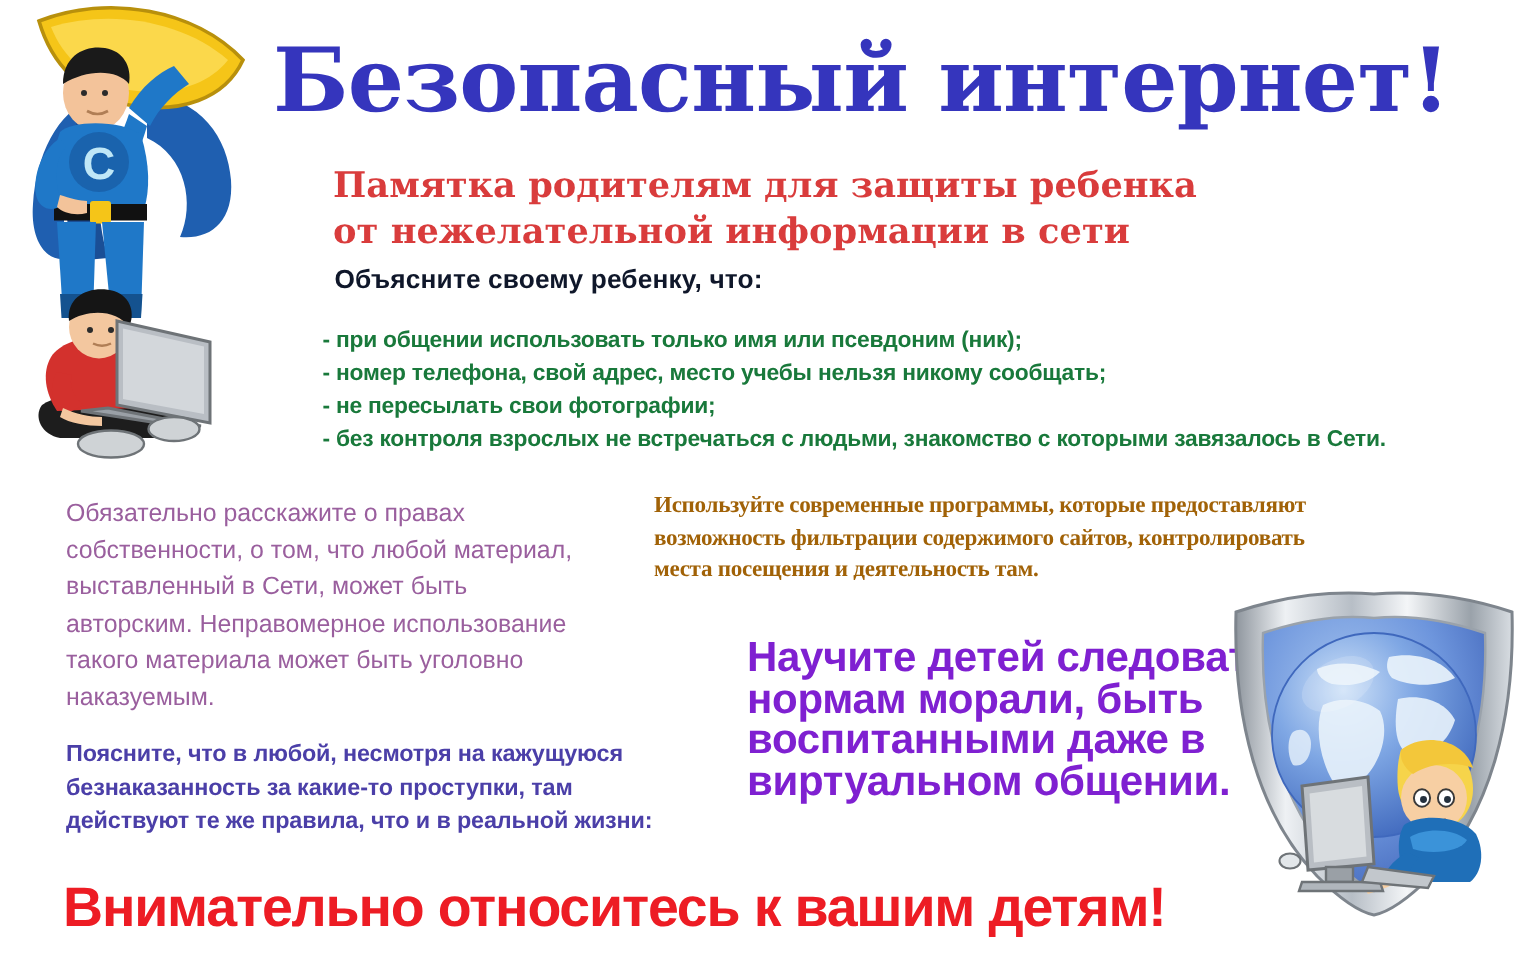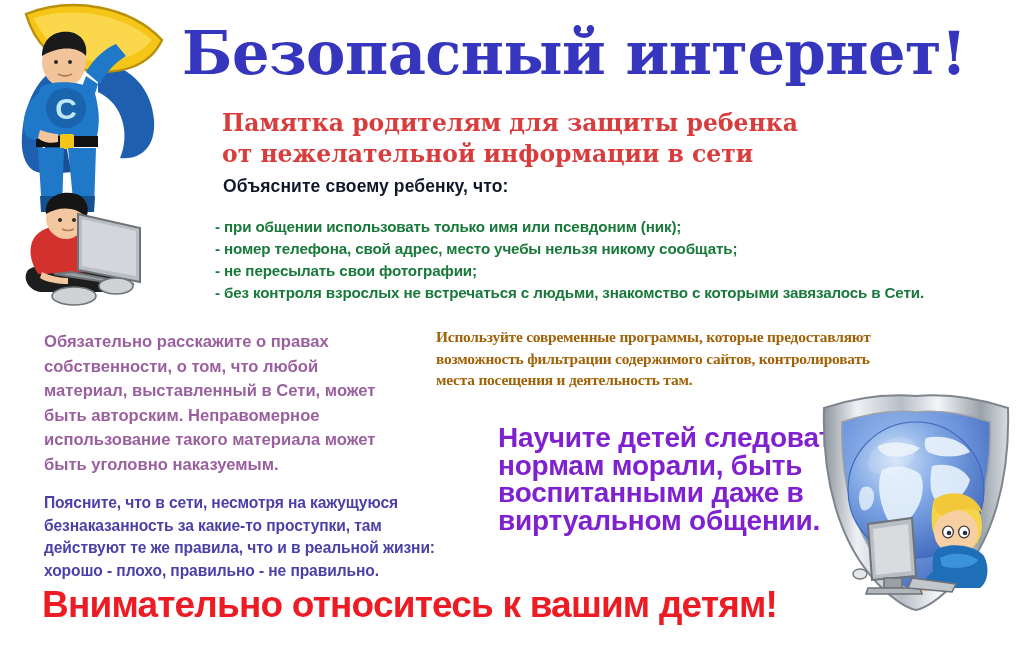--- a/index.html
+++ b/index.html
@@ -80,21 +80,21 @@
     white-space: nowrap;
   }
 
   
   #para-copyright {
     position: absolute;
     left: 44px;
     top: 330px;
     width: 340px;
     font-family: "Liberation Sans", sans-serif;
-    font-weight: bold;
+    font-weight: normal;
     font-size: 16.6px;
     line-height: 24.5px;
     color: #9a5f9e;
   }
 
   
   #para-rules {
     position: absolute;
     left: 44px;
     top: 492px;
@@ -264,24 +264,23 @@
   <div id="green-list">
     <span class="item">- при общении использовать только имя или псевдоним (ник);</span>
     <span class="item">- номер телефона, свой адрес, место учебы нельзя никому сообщать;</span>
     <span class="item">- не пересылать свои фотографии;</span>
     <span class="item">- без контроля взрослых не встречаться с людьми, знакомство с которыми завязалось в Сети.</span>
   </div>
 
   <div id="para-copyright">Обязательно расскажите о правах собственности, о том, что любой материал, выставленный в Сети, может быть авторским. Неправомерное использование такого материала может быть уголовно наказуемым.</div>
 
   <div id="para-rules">
-    <span class="line">Поясните, что в сети, несмотря на кажущуюся</span>
+    <span class="line">Поясните, что в любой, несмотря на кажущуюся</span>
     <span class="line">безнаказанность за какие-то проступки, там</span>
     <span class="line">действуют те же правила, что и в реальной жизни:</span>
-    <span class="line">хорошо - плохо, правильно - не правильно.</span>
   </div>
 
   <div id="para-software">
     <span class="line">Используйте современные программы, которые предоставляют</span>
     <span class="line">возможность фильтрации содержимого сайтов, контролировать</span>
     <span class="line">места посещения и деятельность там.</span>
   </div>
 
   <div id="para-morals">
     <span class="line">Научите детей следовать</span>

